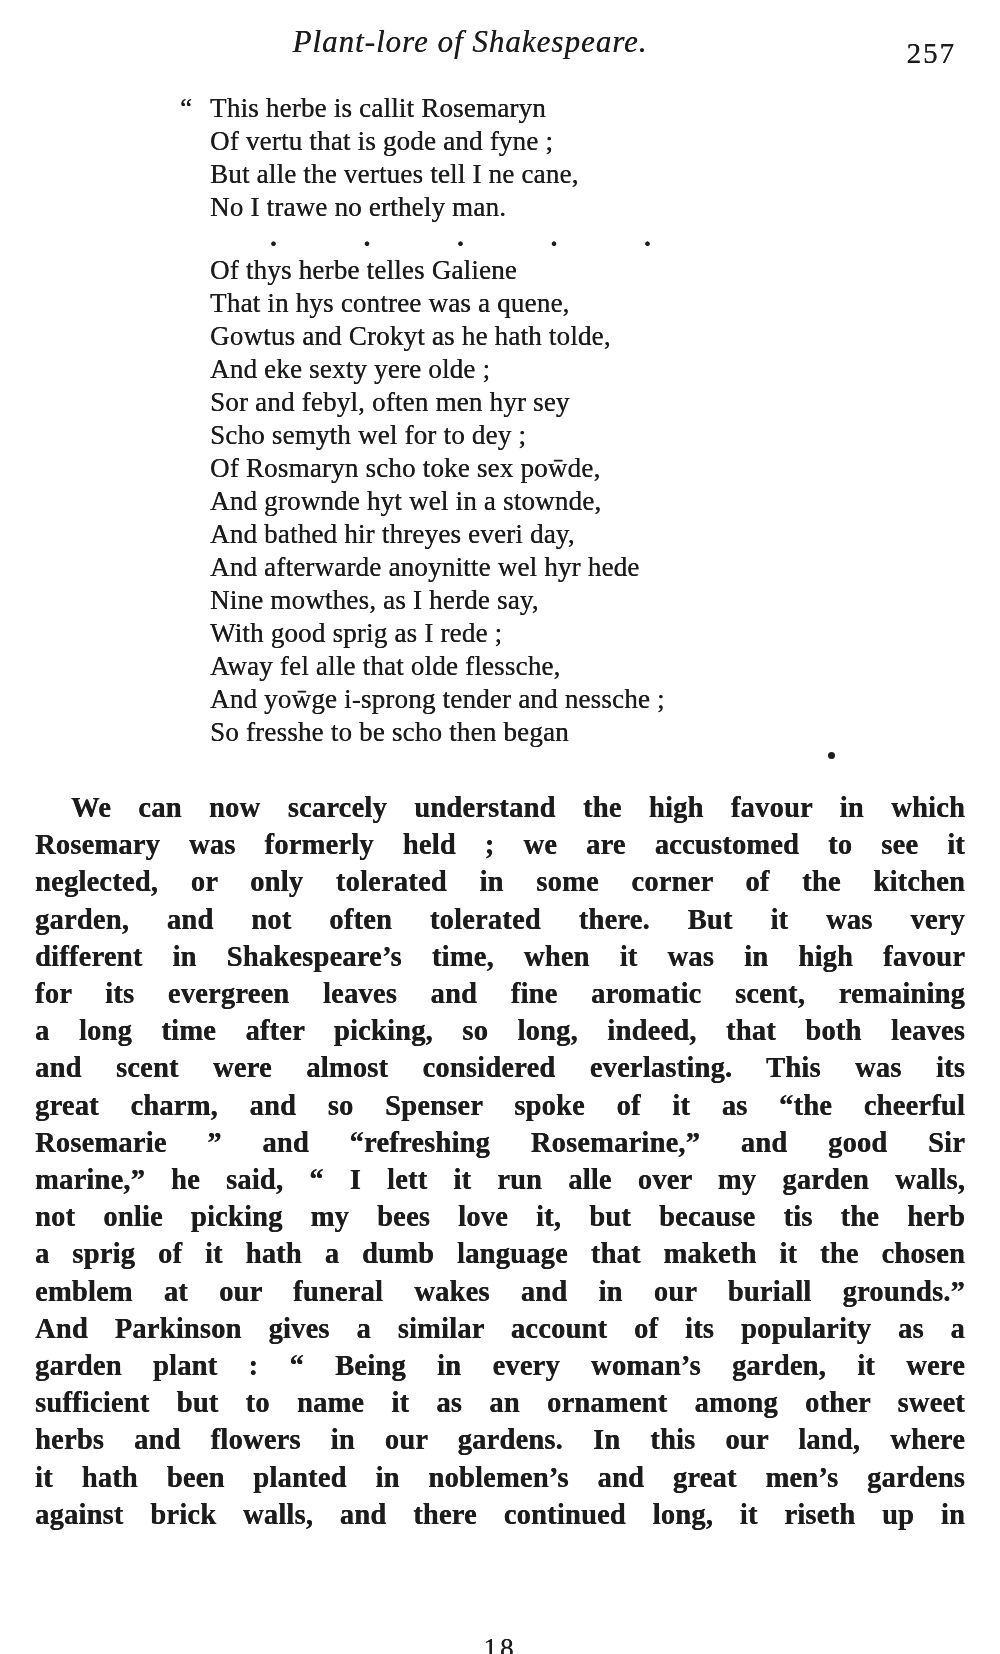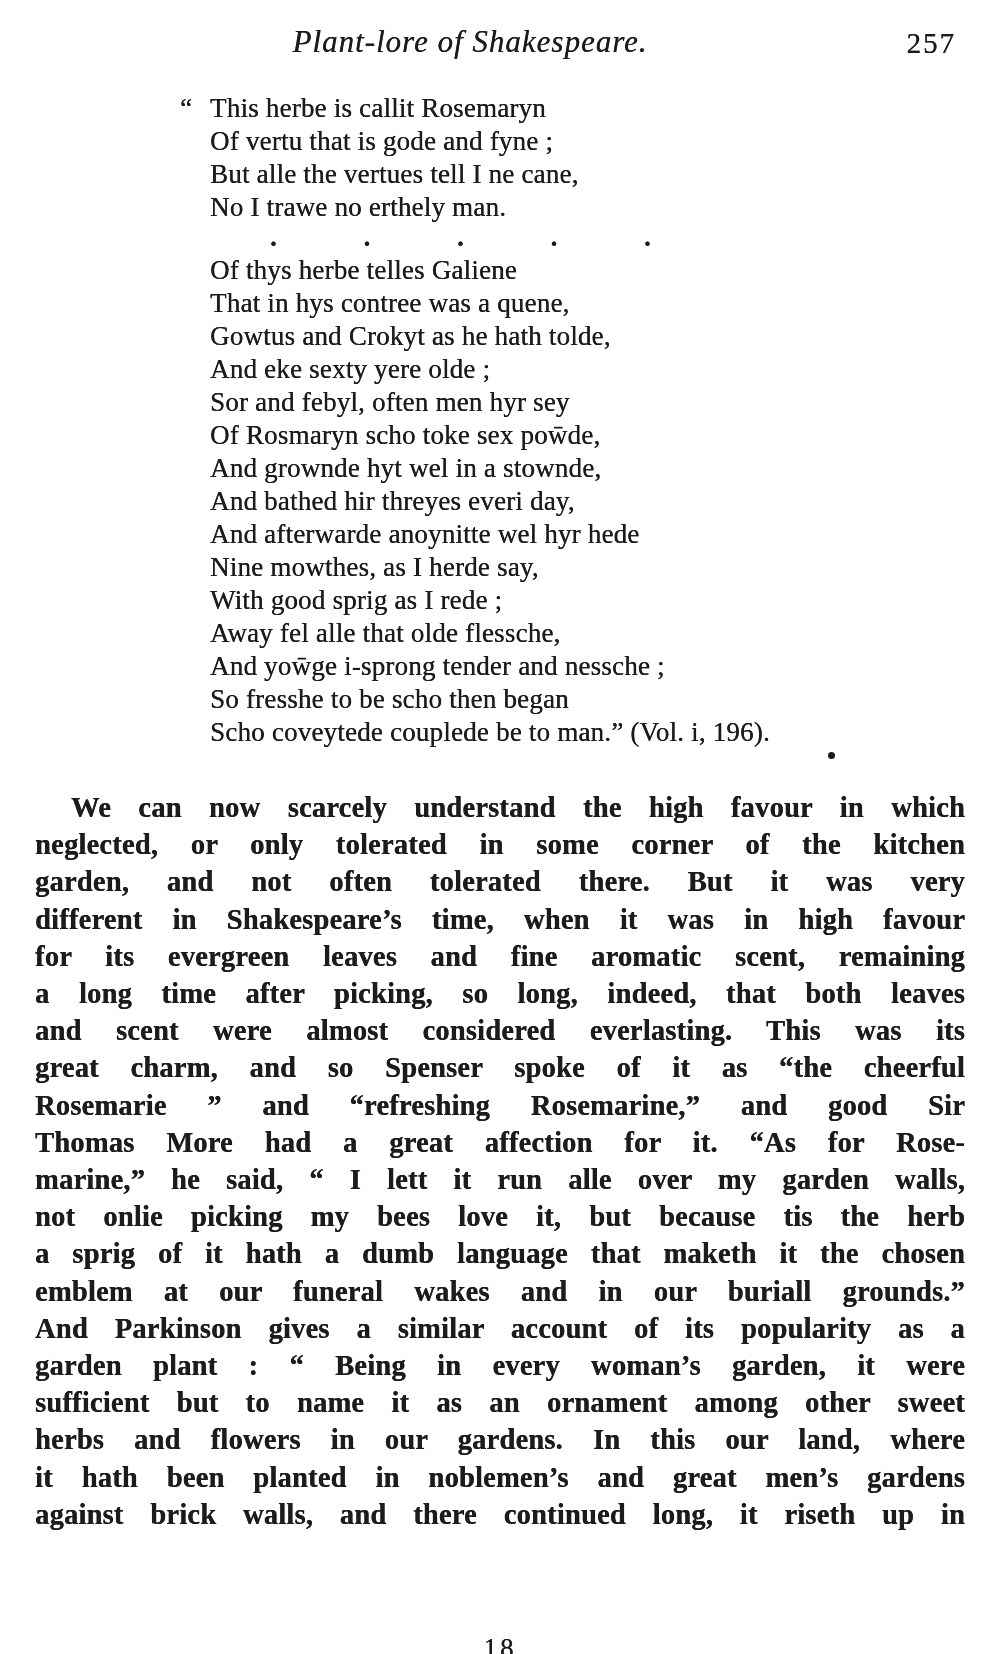--- a/index.html
+++ b/index.html
@@ -15,21 +15,21 @@
   }
   .running-head{position:absolute;top:24px;left:0;width:100%;height:42px;}
   .head-title{
     position:absolute;left:0;right:0;top:0;
     text-align:center;
     transform:translateX(-30px);
     font-style:italic;
     font-size:31px;
     letter-spacing:1px;
   }
-  .page-number{position:absolute;right:44px;top:3px;font-size:29px;letter-spacing:2px;}
+  .page-number{position:absolute;right:44px;top:13px;font-size:29px;letter-spacing:2px;}
   .poem{
     position:absolute;top:92px;left:210px;width:740px;
     font-size:27px;line-height:33px;
     letter-spacing:0.2px;
   }
   .poem-line{position:relative;white-space:nowrap;}
   .hang-quote{position:absolute;left:-30px;top:0;}
   .dots-row{
     height:30px;line-height:26px;
     padding-left:60px;
@@ -76,46 +76,46 @@
         <div class="poem-line">But alle the vertues tell I ne cane,</div>
         <div class="poem-line">No I trawe no erthely man.</div>
       </div>
     <div class="dots-row">. . . . .</div>
     <div id="stanza2">
         <div class="poem-line">Of thys herbe telles Galiene</div>
         <div class="poem-line">That in hys contree was a quene,</div>
         <div class="poem-line">Gowtus and Crokyt as he hath tolde,</div>
         <div class="poem-line">And eke sexty yere olde ;</div>
         <div class="poem-line">Sor and febyl, often men hyr sey</div>
+        <div class="poem-line">Scho semyth wel for to dey ;</div>
         <div class="poem-line">Of Rosmaryn scho toke sex pow̄de,</div>
         <div class="poem-line">And grownde hyt wel in a stownde,</div>
         <div class="poem-line">And bathed hir threyes everi day,</div>
         <div class="poem-line">And afterwarde anoynitte wel hyr hede</div>
         <div class="poem-line">Nine mowthes, as I herde say,</div>
         <div class="poem-line">With good sprig as I rede ;</div>
         <div class="poem-line">Away fel alle that olde flessche,</div>
         <div class="poem-line">And yow̄ge i-sprong tender and nessche ;</div>
         <div class="poem-line">So fresshe to be scho then began</div>
-        <div class="poem-line">Scho coveytede couplede be to man.”  (Vol. i, 196).</div>
       </div>
   </div>
 
   <div class="ink-spot"></div>
 
   <div class="prose" id="prose">
       <div class="prose-line">We can now scarcely understand the high favour in which</div>
+      <div class="prose-line">Rosemary was formerly held ; we are accustomed to see it</div>
       <div class="prose-line">neglected, or only tolerated in some corner of the kitchen</div>
       <div class="prose-line">garden, and not often tolerated there.  But it was very</div>
       <div class="prose-line">different in Shakespeare’s time, when it was in high favour</div>
       <div class="prose-line">for its evergreen leaves and fine aromatic scent, remaining</div>
       <div class="prose-line">a long time after picking, so long, indeed, that both leaves</div>
       <div class="prose-line">and scent were almost considered everlasting.  This was its</div>
       <div class="prose-line">great charm, and so Spenser spoke of it as “the cheerful</div>
       <div class="prose-line">Rosemarie ” and “refreshing Rosemarine,” and good Sir</div>
-      <div class="prose-line">Thomas More had a great affection for it.  “As for Rose-</div>
       <div class="prose-line">marine,” he said, “ I lett it run alle over my garden walls,</div>
       <div class="prose-line">not onlie picking my bees love it, but because tis the herb</div>
       <div class="prose-line">a sprig of it hath a dumb language that maketh it the chosen</div>
       <div class="prose-line">emblem at our funeral wakes and in our buriall grounds.”</div>
       <div class="prose-line">And Parkinson gives a similar account of its popularity as a</div>
       <div class="prose-line">garden plant : “ Being in every woman’s garden, it were</div>
       <div class="prose-line">sufficient but to name it as an ornament among other sweet</div>
       <div class="prose-line">herbs and flowers in our gardens.  In this our land, where</div>
       <div class="prose-line">it hath been planted in noblemen’s and great men’s gardens</div>
       <div class="prose-line">against brick walls, and there continued long, it riseth up in</div>

